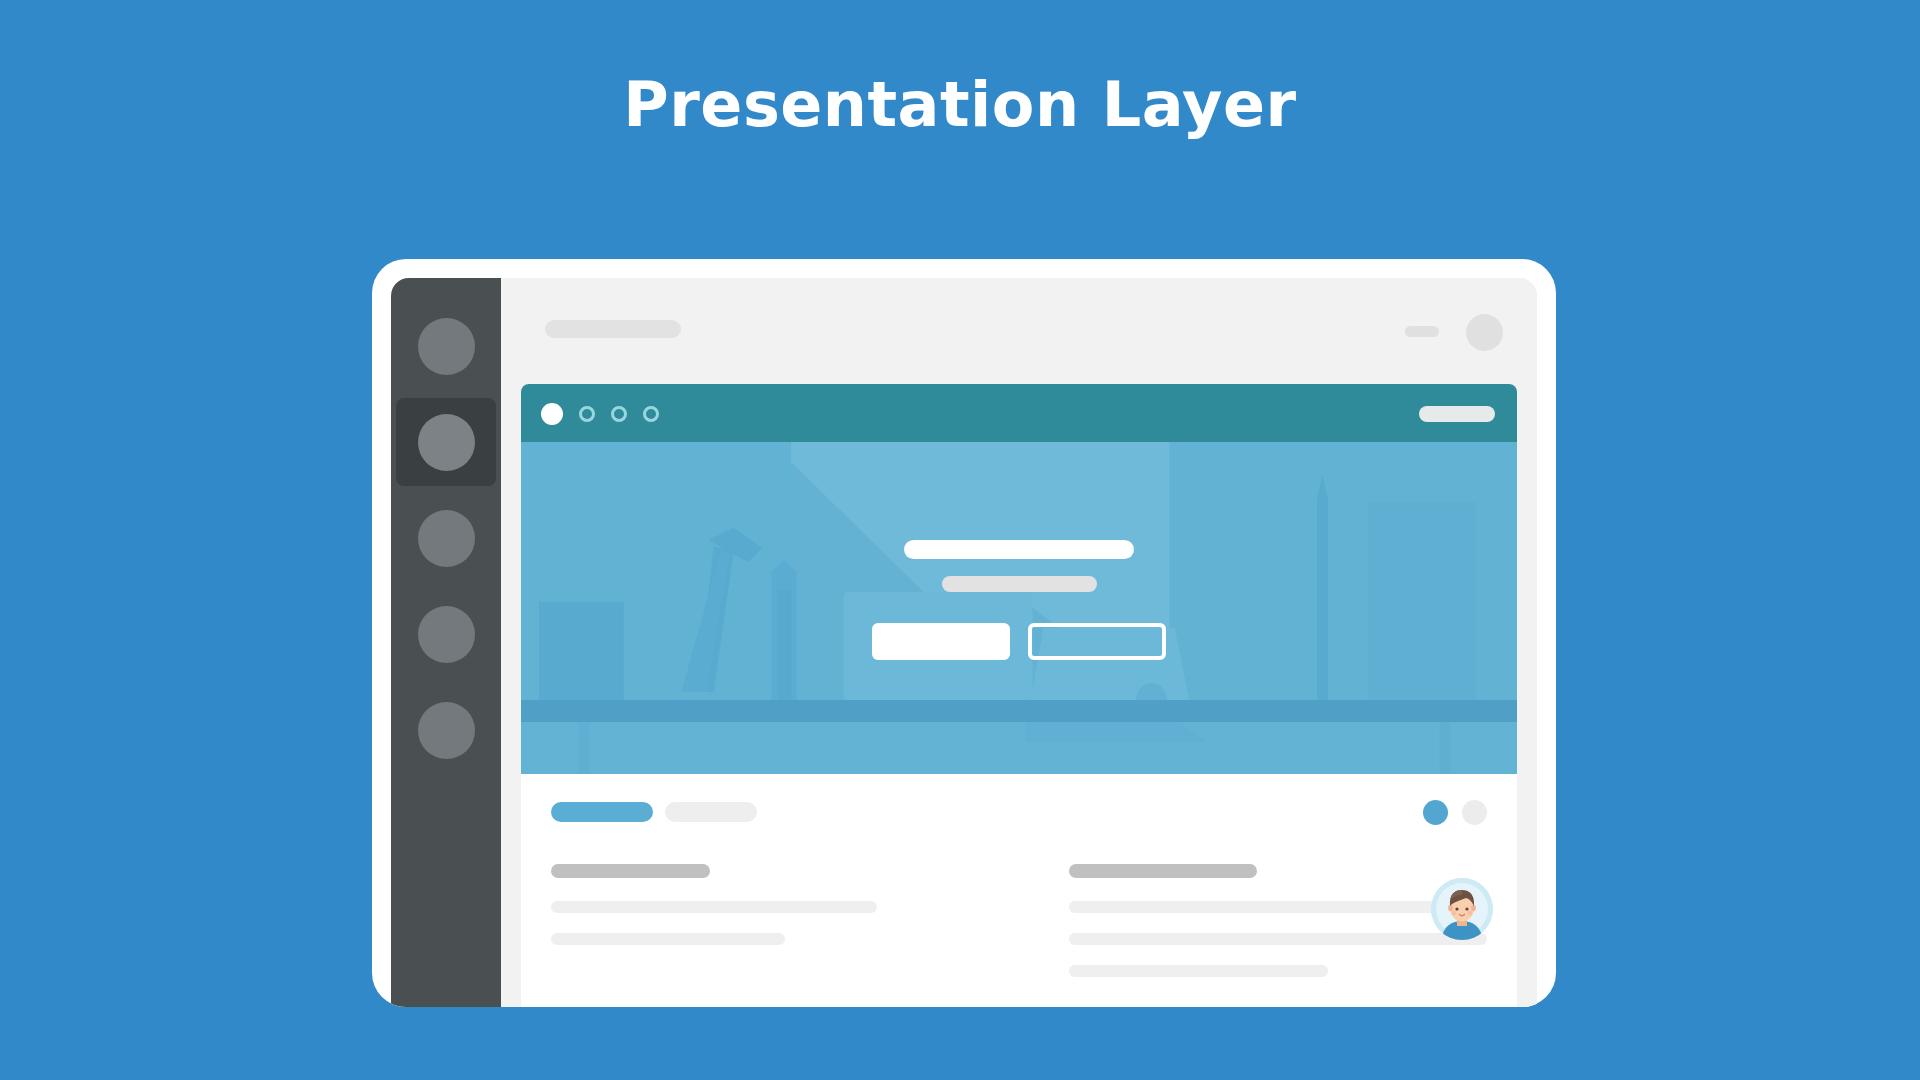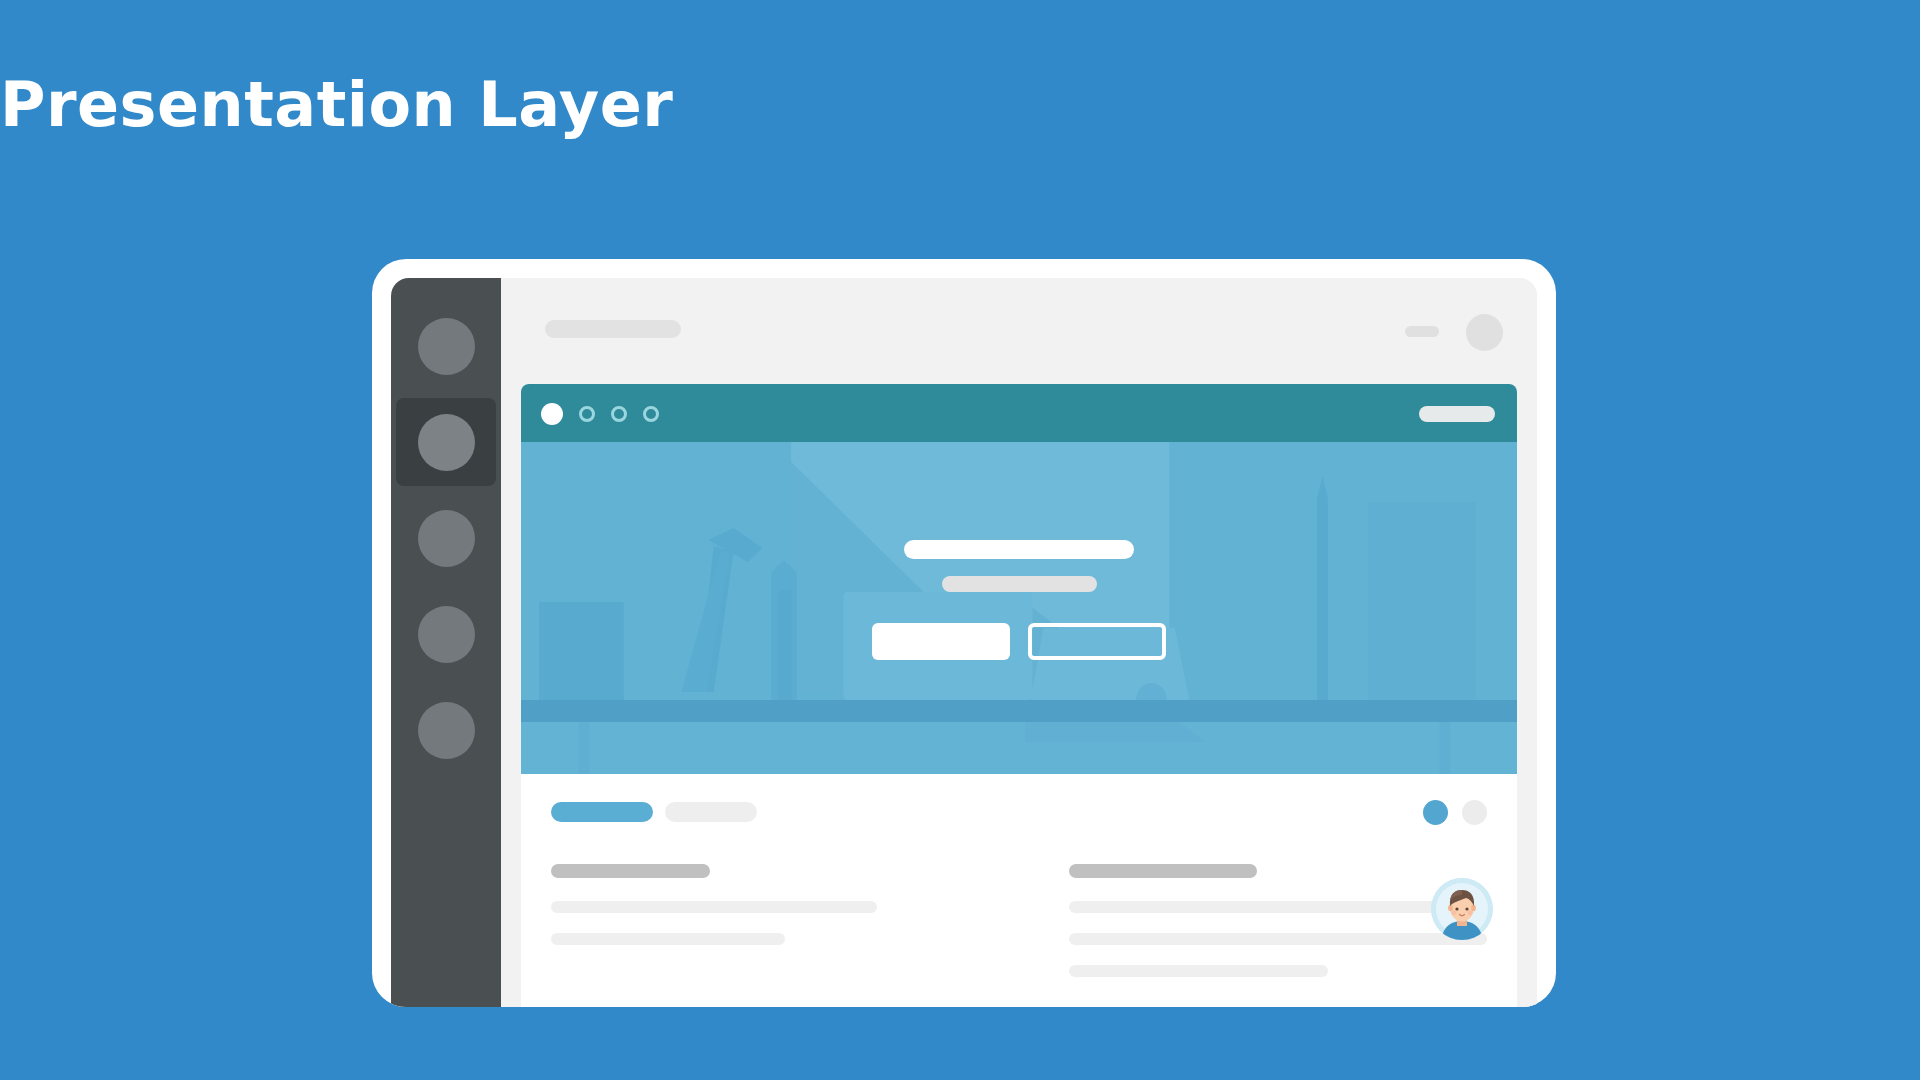--- a/index.html
+++ b/index.html
@@ -13,20 +13,21 @@
     font-family: "DejaVu Sans", "Liberation Sans", sans-serif;
     position: relative;
   }
 
   
   .page-title {
     position: absolute;
     top: 68px;
     left: 0;
     width: 1920px;
+    text-align: center;
     color: #ffffff;
     font-size: 62px;
     font-weight: bold;
     letter-spacing: 0.5px;
     font-family: "DejaVu Sans", "Liberation Sans", sans-serif;
   }
 
   
   .device {
     position: absolute;

